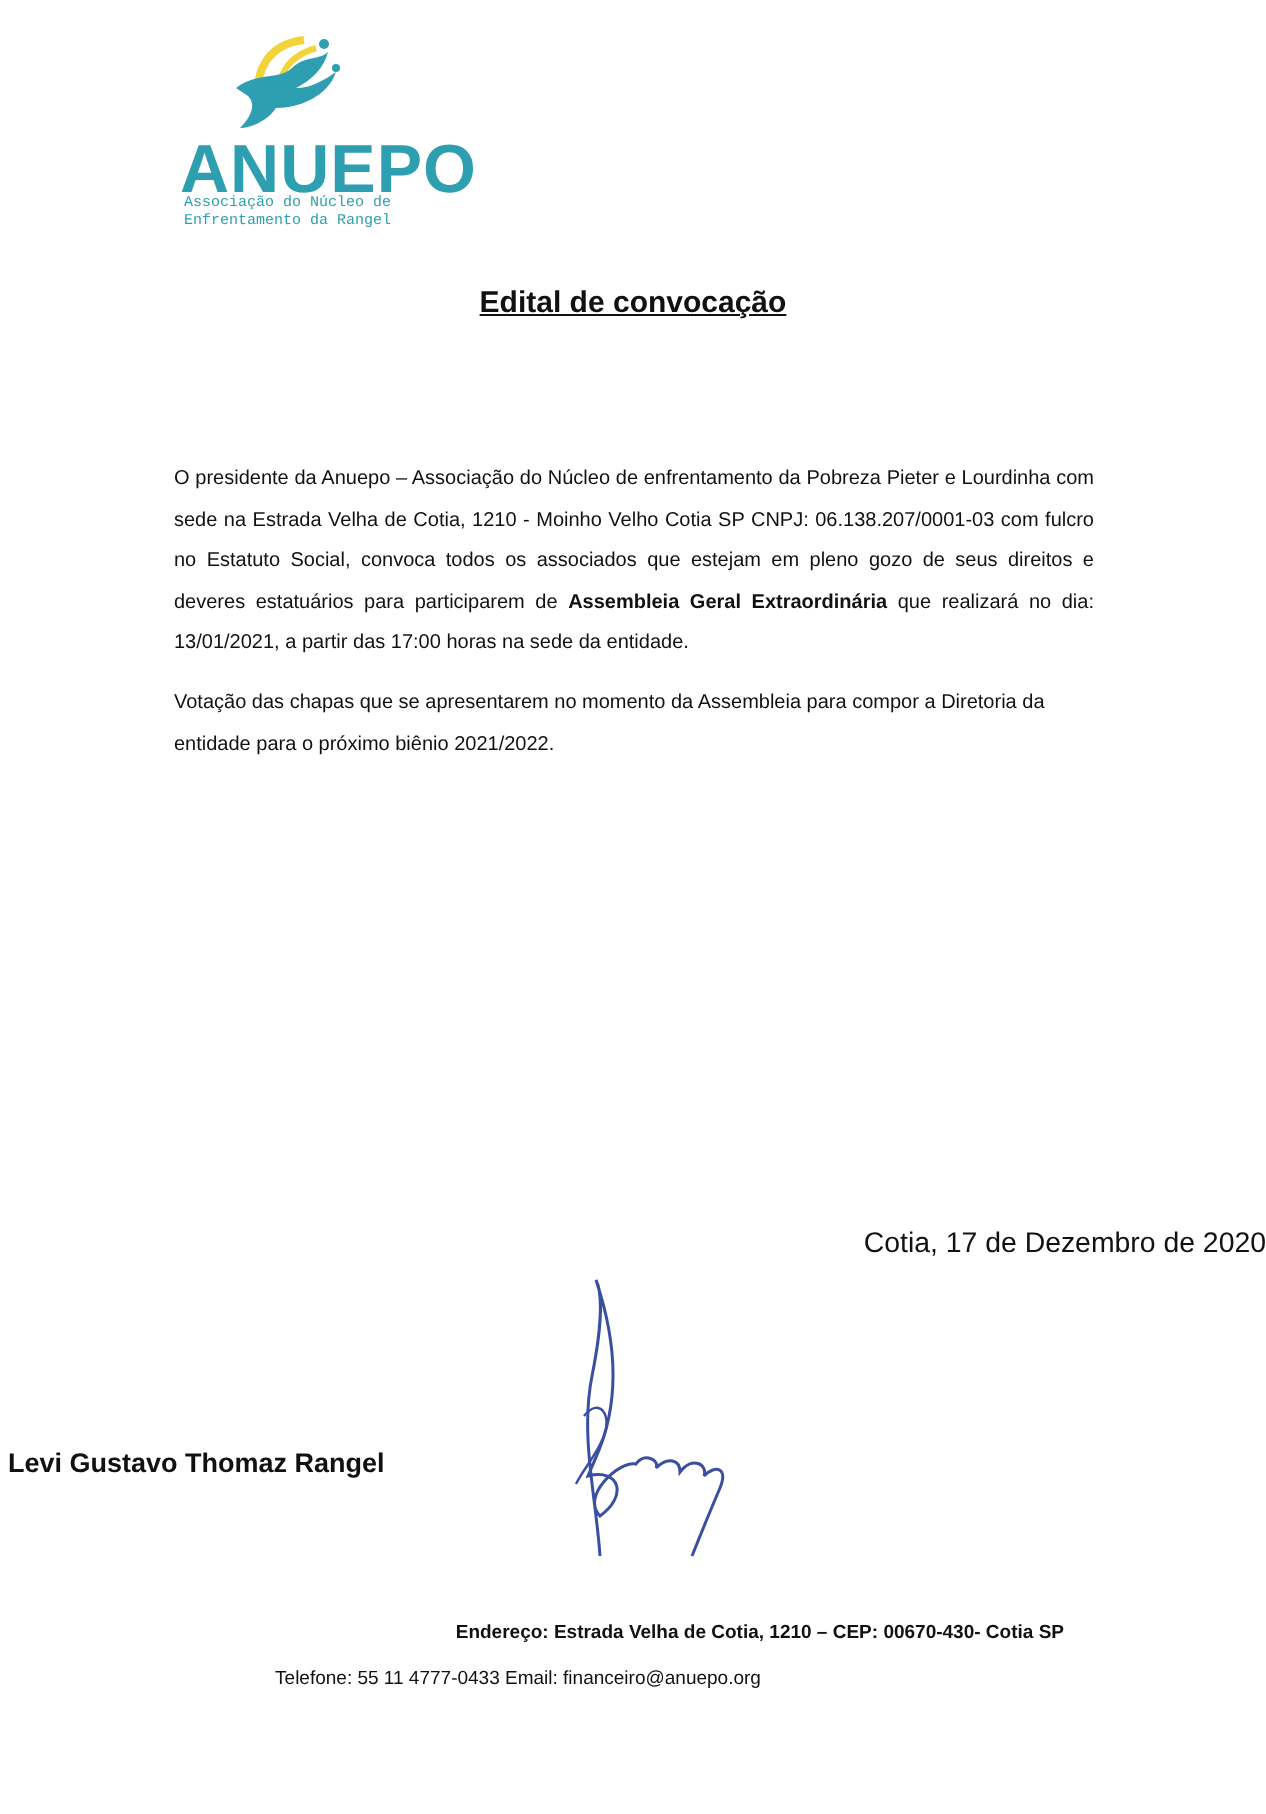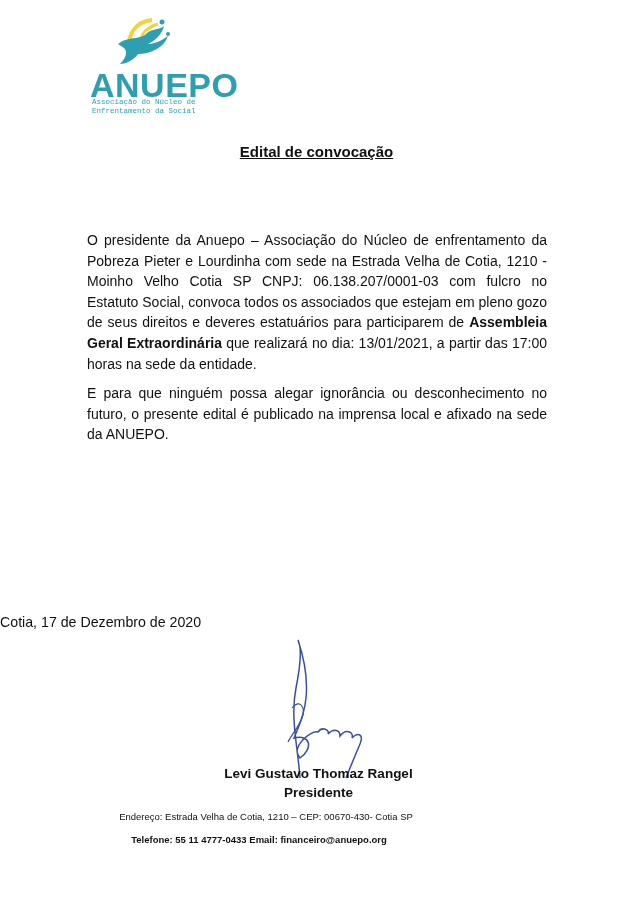--- a/index.html
+++ b/index.html
@@ -4,61 +4,60 @@
 <style>
   html, body { margin: 0; padding: 0; background: #ffffff; }
   body { width: 633px; height: 907px; position: relative; overflow: hidden;
          font-family: "Liberation Sans", "DejaVu Sans", sans-serif; color: #111; }
   .logo { position: absolute; left: 86px; top: 14px; width: 130px; height: 104px; }
   .logo svg { position: absolute; left: 18px; top: 0; }
   .logo-name { position: absolute; left: 4px; top: 52px; font-size: 34px; color: #2e9fb0; letter-spacing: 0.5px; font-weight: 700; }
   .logo-sub { position: absolute; left: 6px; top: 84px; font-size: 7.5px; color: #2e9fb0; line-height: 9px; font-family: Liberation Mono, monospace; }
   .title { position: absolute; left: 0; width: 633px; top: 143px; text-align: center; font-weight: bold;
            font-size: 15px; text-decoration: underline; }
-  .body { position: absolute; left: 87px; width: 460px; top: 230px; font-size: 14px; line-height: 20.6px; }
+  .body { position: absolute; left: 87px; width: 460px; top: 230px; font-size: 10px; line-height: 20.6px; }
   .body p { margin: 0 0 9px 0; text-align: justify; }
   .body p.nj { text-align: left; }
-  .date { position: absolute; left: 0; width: 633px; top: 614px; text-align: left; font-size: 14.2px; }
+  .date { position: absolute; left: 0; width: 633px; top: 614px; text-align: right; font-size: 14.2px; }
   .sig-svg { position: absolute; left: 270px; top: 638px; }
-  .signer { position: absolute; left: 0; width: 633px; top: 764px; text-align: center; font-weight: bold; font-size: 13.5px; line-height: 19px; }
+  .signer { position: absolute; left: 0; width: 633px; top: 722px; text-align: left; font-weight: bold; font-size: 13.5px; line-height: 19px; }
   .signer div { padding-left: 4px; }
-  .footer1 { position: absolute; left: 0; width: 532px; top: 811px; text-align: center; font-weight: normal; font-size: 9.5px; }
-  .footer2 { position: absolute; left: 0; width: 518px; top: 834px; text-align: center; font-weight: bold; font-size: 9.5px; }
+  .footer1 { position: absolute; left: 0; width: 532px; top: 811px; text-align: right; font-weight: bold; font-size: 9.5px; }
+  .footer2 { position: absolute; left: 0; width: 518px; top: 834px; text-align: center; font-weight: normal; font-size: 9.5px; }
 </style>
 </head>
 <body>
 
 <div class="logo">
   <svg width="80" height="56" viewBox="0 0 80 56">
     <path d="M48 6 C30 8 22 22 26 40" stroke="#f2d43a" stroke-width="4" fill="none"></path>
     <path d="M54 10 C40 14 34 24 36 36" stroke="#f2d43a" stroke-width="3" fill="none"></path>
     <path d="M14 30 C24 22 36 26 42 20 C48 14 56 16 60 12 C58 20 52 26 44 30 C52 30 58 26 64 22 C60 34 46 40 34 40 C30 46 22 50 16 50 C22 44 24 38 20 34 Z" fill="#2e9fb0"></path>
     <circle cx="58" cy="8" r="2.5" fill="#2e9fb0"></circle>
     <circle cx="64" cy="20" r="2" fill="#2e9fb0"></circle>
   </svg>
   <div class="logo-name">ANUEPO</div>
   <div class="logo-sub">
     <div>Associação do Núcleo de</div>
-    <div>Enfrentamento da Social</div>
+    <div>Enfrentamento da Rangel</div>
   </div>
 </div>
 
 <div class="title">Edital de convocação</div>
 
 <div class="body">
   <p><span>O presidente da Anuepo – Associação do Núcleo de enfrentamento da Pobreza Pieter e Lourdinha com sede na Estrada Velha de Cotia, 1210 - Moinho Velho Cotia SP CNPJ: 06.138.207/0001-03 com fulcro no Estatuto Social, convoca todos os associados que estejam em pleno gozo de seus direitos e deveres estatuários para participarem de </span><b>Assembleia Geral Extraordinária</b><span> que realizará no dia: 13/01/2021, a partir das 17:00 horas na sede da entidade.</span></p>
-  <p>E para que ninguém possa alegar ignorância ou desconhecimento no futuro, o presente edital é publicado na imprensa local e afixado na sede da ANUEPO.</p>
+  <p class="nj">Votação das chapas que se apresentarem no momento da Assembleia para compor a Diretoria da entidade para o próximo biênio 2021/2022.</p>
 </div>
 
 <div class="date">Cotia, 17 de Dezembro de 2020</div>
 
 <svg class="sig-svg" width="120" height="150" viewBox="0 0 120 150">
   <path d="M30 140 C28 110 20 80 26 50 C30 30 32 10 28 2 C34 20 38 40 36 60 C34 80 28 90 24 100 C40 96 44 110 30 120 C20 110 40 92 48 94 C52 88 60 92 58 96 C64 90 70 92 70 98 C76 90 84 94 82 100 C88 94 94 96 90 106 C84 120 80 130 76 140" stroke="#3a4fa0" stroke-width="1.5" fill="none"></path>
   <path d="M22 70 C30 60 36 70 32 80 C28 90 22 96 18 104" stroke="#3a4fa0" stroke-width="1.2" fill="none"></path>
 </svg>
 
 <div class="signer">
   <div>Levi Gustavo Thomaz Rangel</div>
-  <div>Presidente</div>
 </div>
 
 <div class="footer1">Endereço: Estrada Velha de Cotia, 1210 – CEP: 00670-430-  Cotia SP</div>
 <div class="footer2">Telefone: 55 11 4777-0433 Email: financeiro@anuepo.org</div>
 
 </body></html>

